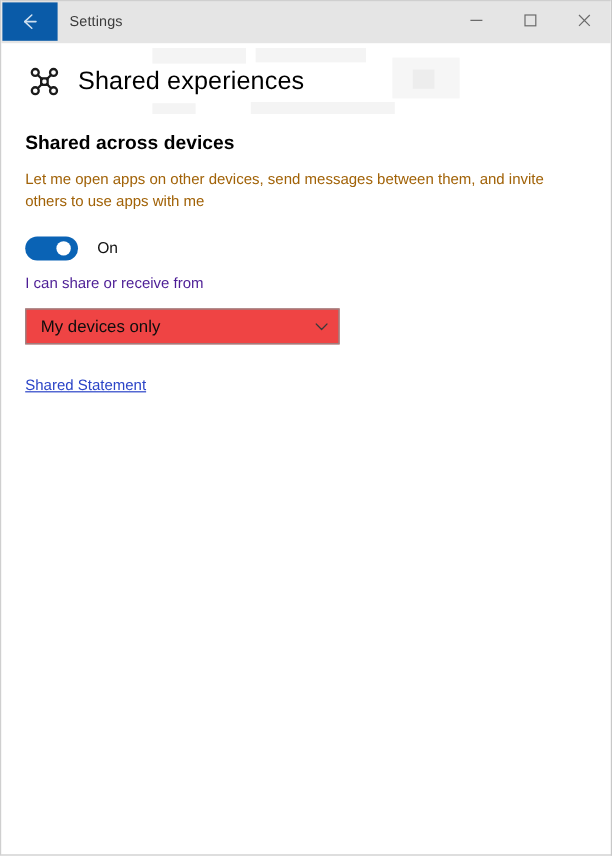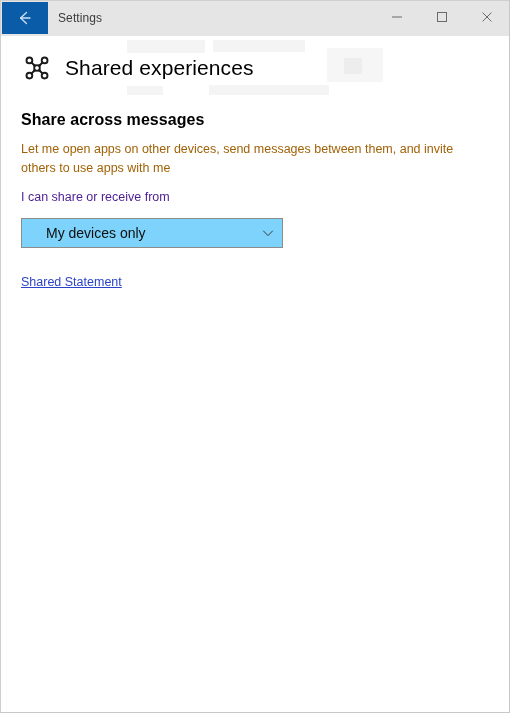--- a/index.html
+++ b/index.html
@@ -178,25 +178,24 @@
     margin-top: 10px;
   }
 
   .select-box {
     position: relative;
     margin-top: 12px;
     width: 262px;
     height: 30px;
     box-sizing: border-box;
     border: 1px solid #8c8c8c;
-    background: #7dd3fc;
-    display: flex;
-    align-items: center;
-    cursor: pointer;
-    padding-left: 12px;
+    background: #ef4444;
+    display: flex;
+    align-items: center;
+    cursor: pointer;
   }
   .select-value {
     font-size: 14px;
     line-height: 20px;
     color: #0d0d0d;
     padding-left: 12px;
     flex: 1 1 auto;
     white-space: nowrap;
     overflow: hidden;
   }
@@ -277,24 +276,30 @@
           <rect x="12.3" y="12.3" width="5.4" height="5.4" fill="none" stroke="#1b1b1b" stroke-width="1.9"></rect>
           <circle cx="7.4" cy="7.4" r="2.9" fill="none" stroke="#1b1b1b" stroke-width="1.9"></circle>
           <circle cx="22.6" cy="7.4" r="2.9" fill="none" stroke="#1b1b1b" stroke-width="1.9"></circle>
           <circle cx="7.4" cy="22.6" r="2.9" fill="none" stroke="#1b1b1b" stroke-width="1.9"></circle>
           <circle cx="22.6" cy="22.6" r="2.9" fill="none" stroke="#1b1b1b" stroke-width="1.9"></circle>
         </svg>
       </span>
       <div class="page-title">Shared experiences</div>
     </div>
 
-    <div class="section-heading">Share across messages</div>
+    <div class="section-heading">Shared across devices</div>
 
     <div class="section-desc">Let me open apps on other devices, send messages between them, and invite others to use apps with me</div>
 
+    <div class="toggle-row">
+      <div class="toggle">
+        <div class="knob"></div>
+      </div>
+      <div class="toggle-label">On</div>
+    </div>
 
     <div class="field-label">I can share or receive from</div>
 
     <div class="select-box">
       <div class="select-value">My devices only</div>
       <span class="select-chevron">
         <svg width="14" height="14" viewBox="0 0 14 14">
           <path d="M2.5 5 L7 9.6 L11.5 5" fill="none" stroke="#3a3a3a" stroke-width="1" stroke-linecap="round" stroke-linejoin="round"></path>
         </svg>
       </span>

